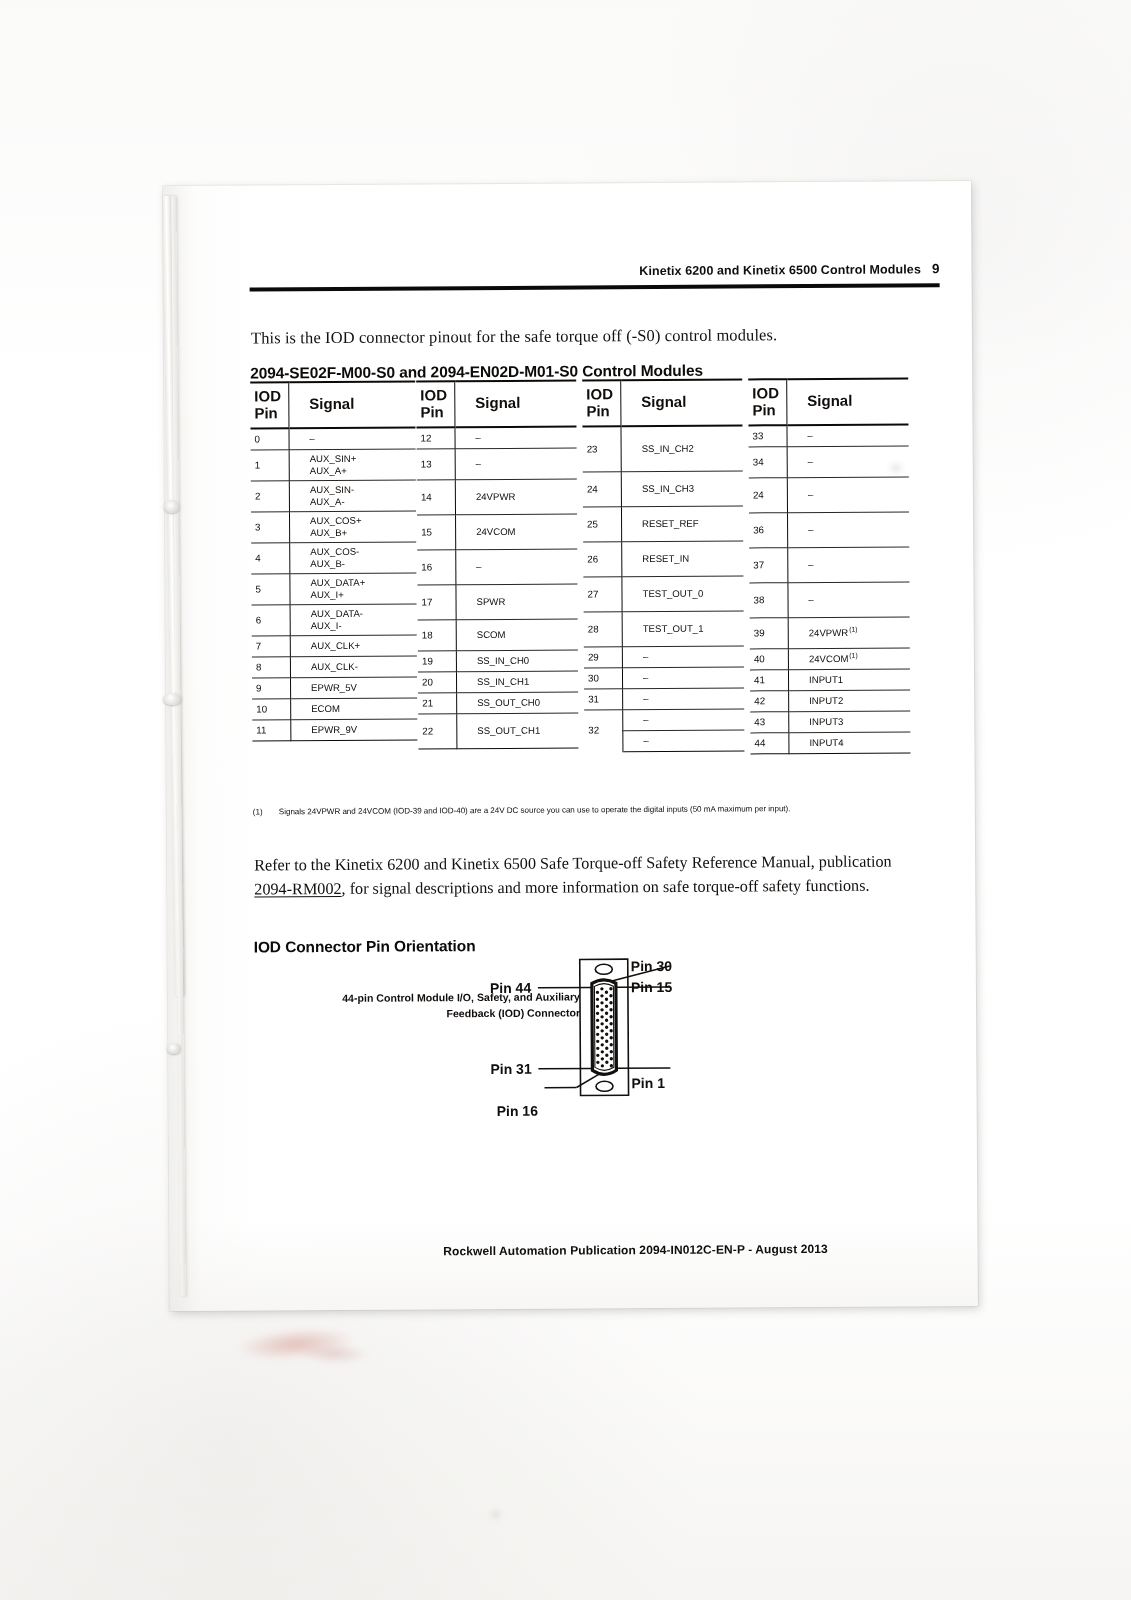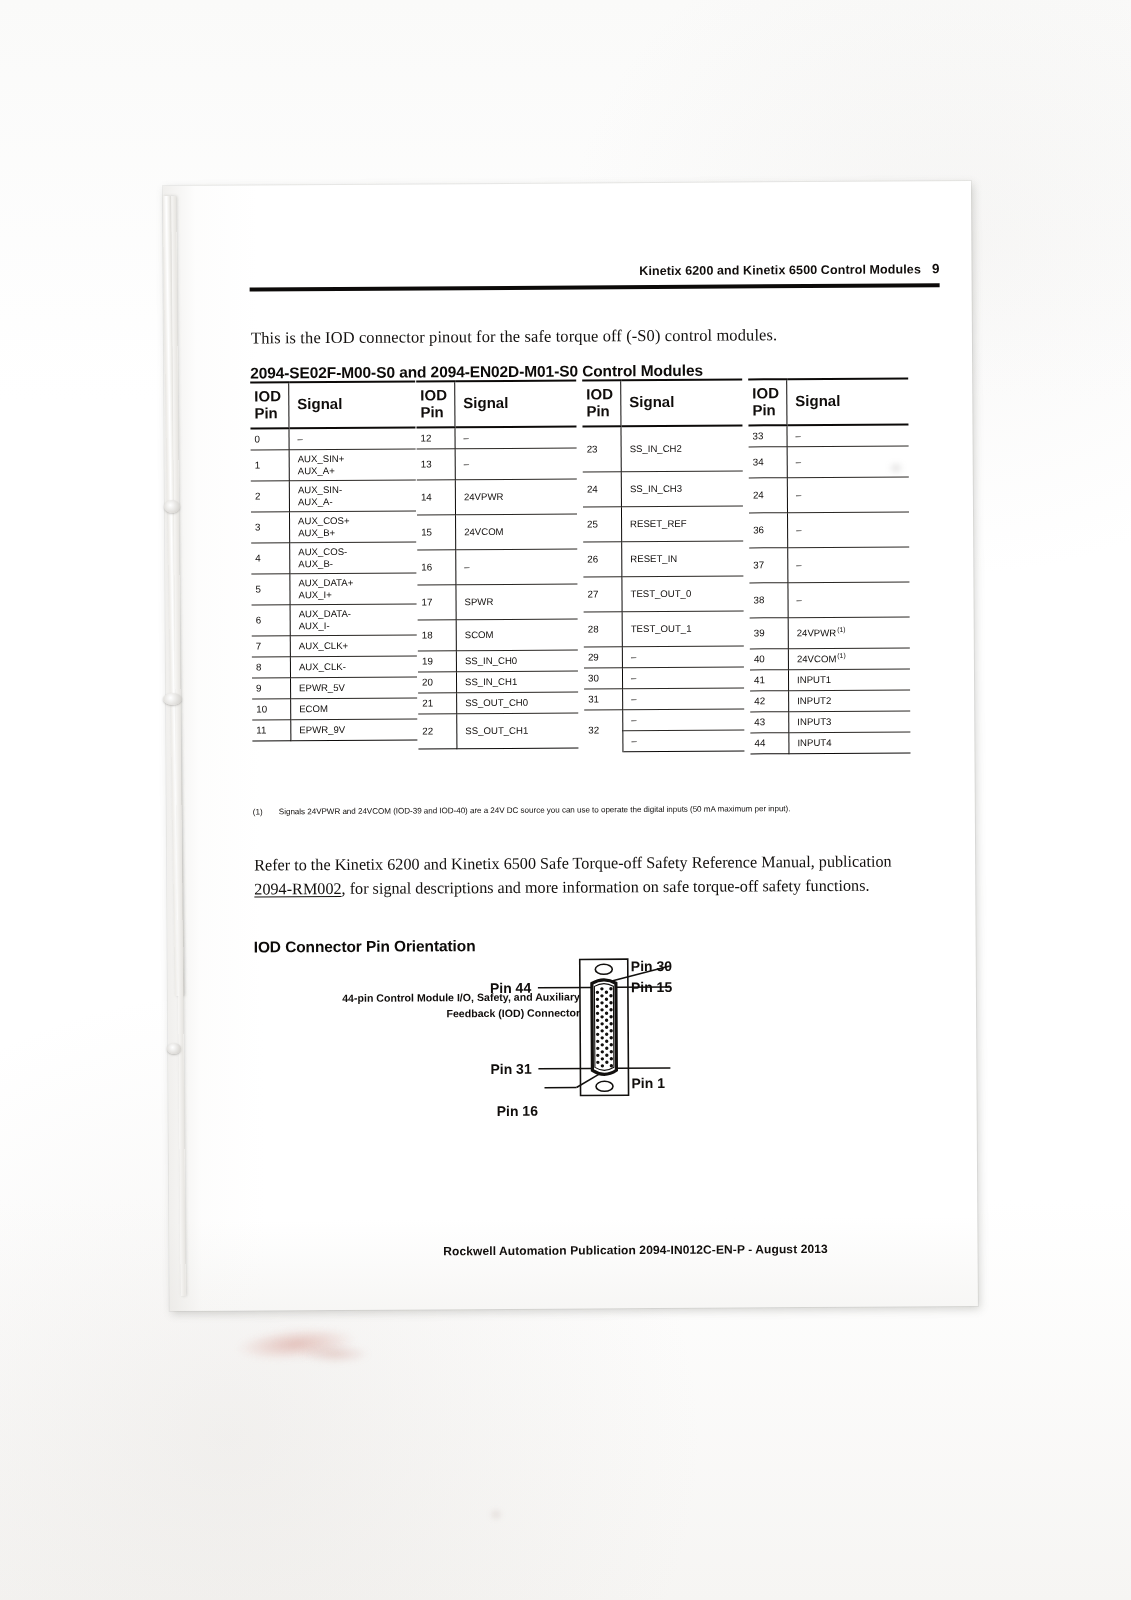--- a/index.html
+++ b/index.html
@@ -170,21 +170,21 @@
     line-height: 1.12;
     padding: 5px 0 5px 0;
     height: 26px;
   }
   .tbl th.c-pin, .tbl td.c-pin{
     width: 34px;
     padding-left: 4px;
     border-right: 1.6px solid #0c0a09;
   }
   .tbl th.c-sig, .tbl td.c-sig{
-    padding-left: 8px;
+    padding-left: 20px;
   }
   .tbl tbody td{
     border-bottom: 1.25px solid #2a2724;
     height: 20px;
     font-size: 9.6px;
     line-height: 1.22;
     white-space: pre-line;
   }
   .tbl tbody tr:last-child td{
     border-bottom: 1.9px solid #0c0a09;

